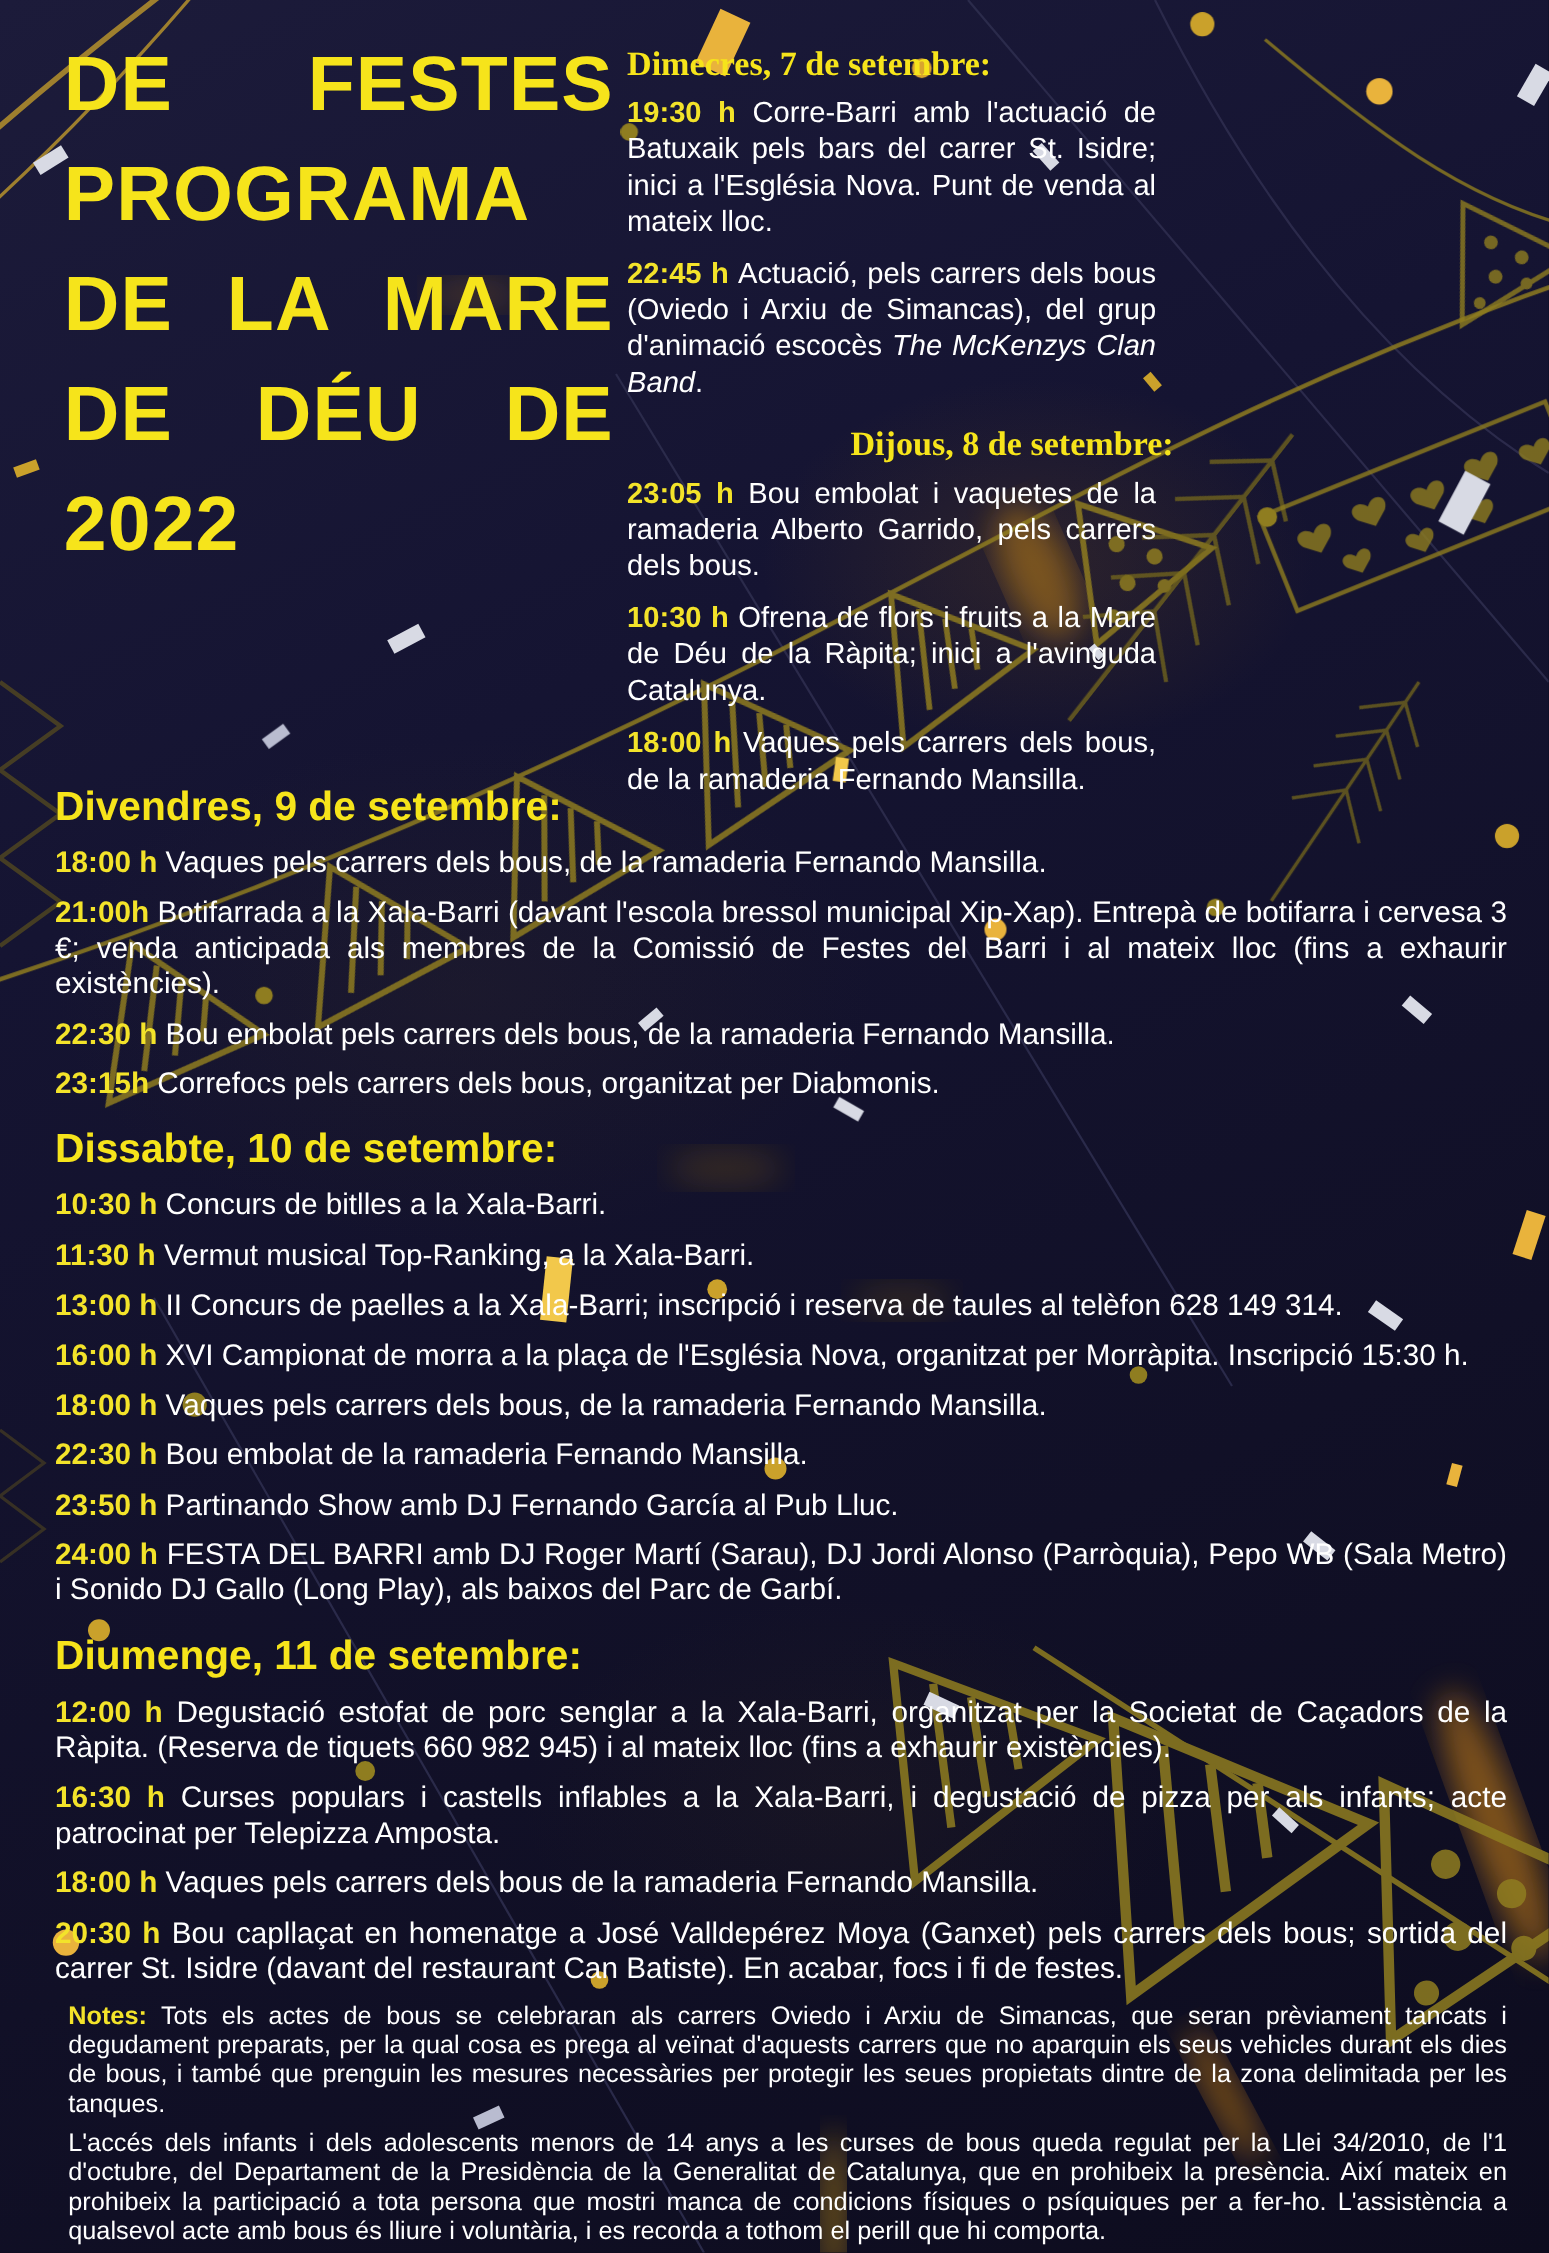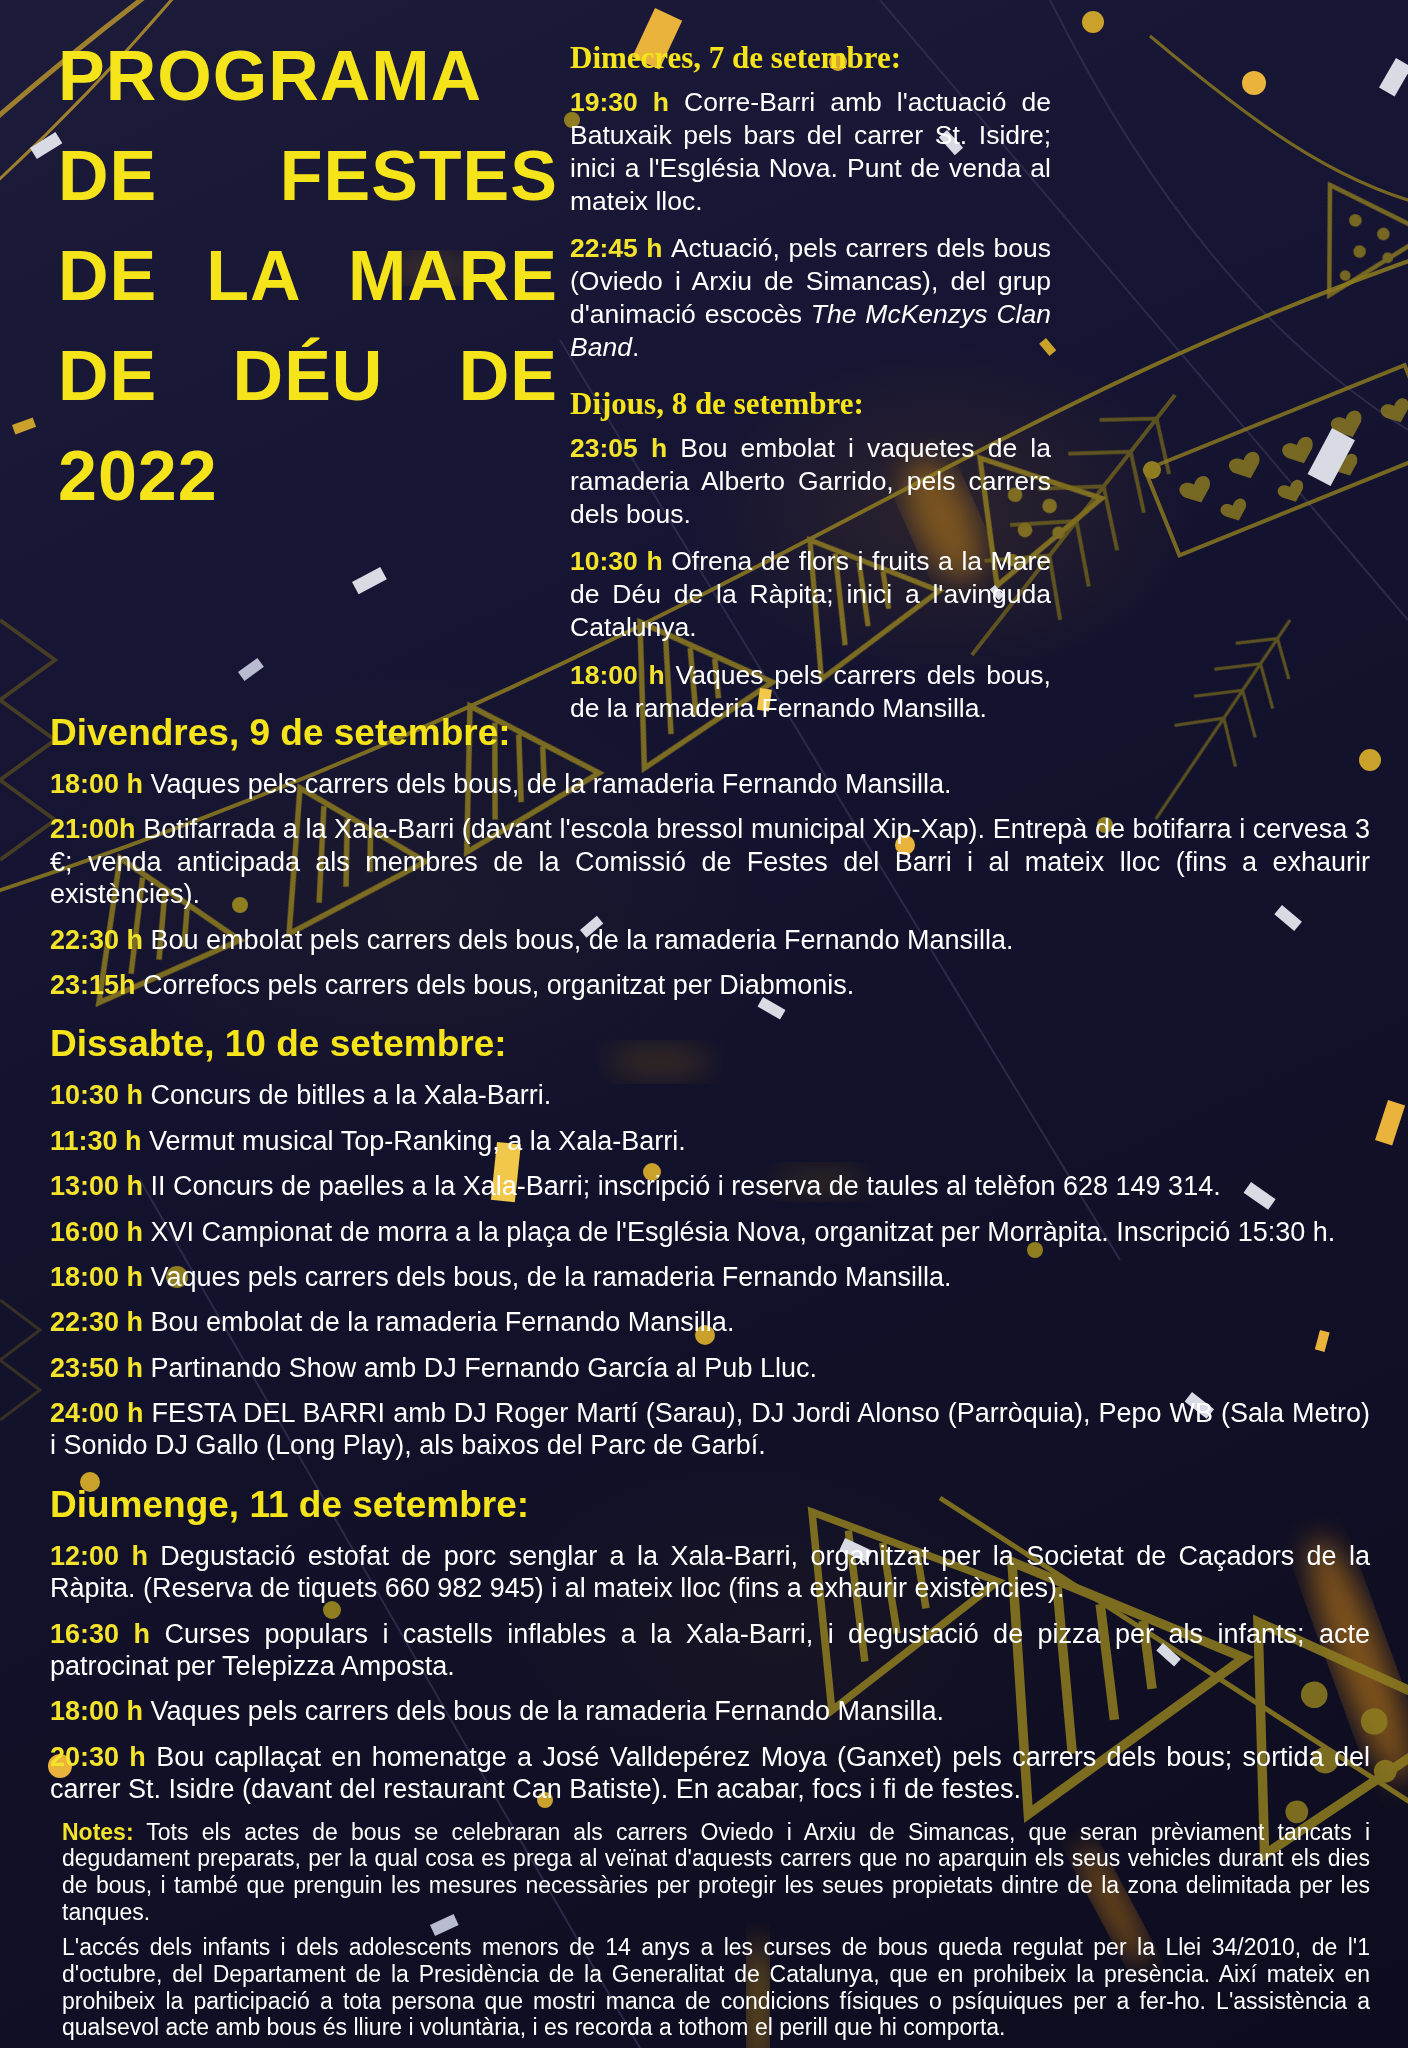--- a/index.html
+++ b/index.html
@@ -16,21 +16,21 @@
 
   .title{position:absolute;left:58px;top:26px;width:500px;}
   .title-line{
     color:#f6e41b;font-weight:700;font-size:70px;line-height:100px;
     letter-spacing:1px;text-align:justify;text-align-last:justify;white-space:nowrap;
   }
 
   h2{margin:0;color:#f6e41b;font-weight:700;}
   .rc{position:absolute;left:570px;top:40px;width:497px;}
   .rc h2{font-size:31px;margin:0 0 10px 0;font-family:Liberation Serif, serif;}
-  .rc h2.mt{margin-top:22px;}
+  .rc h2.mt{margin-top:22px;text-align:right;}
   .rc .event{font-size:26.5px;line-height:1.24;margin:0 16px 15px 0;}
 
   .event{
     color:#ffffff;text-align:justify;margin:0;
   }
   .event .time{color:#f3e32a;font-weight:700;}
   .event i{font-style:italic;}
 
   .main{position:absolute;left:50px;top:712px;width:1320px;}
   .main h2{font-size:37px;margin:22px 0 14px 0;}
@@ -175,22 +175,22 @@
       <circle cx="705" cy="1335" r="10" fill="#caa12b"></circle>
       <rect x="1320" y="1330" width="10" height="20" fill="#e9b33c" transform="rotate(15 1320 1330)"></rect>
       <circle cx="240" cy="905" r="8" fill="#8f7d20"></circle>
       <rect x="580" y="930" width="22" height="10" fill="#d8dae4" transform="rotate(-40 580 930)"></rect>
       <circle cx="1370" cy="760" r="11" fill="#caa12b"></circle>
       <rect x="995" y="585" width="14" height="7" fill="#d8dae4" transform="rotate(50 995 585)"></rect>
     </g>
   </svg>
 
   <header class="title">
+    <div class="title-line">DE FESTES</div>
     <div class="title-line">PROGRAMA</div>
-    <div class="title-line">DE FESTES</div>
     <div class="title-line">DE LA MARE</div>
     <div class="title-line">DE DÉU DE</div>
     <div class="title-line">2022</div>
   </header>
 
   <aside class="rc">
     <h2>Dimecres, 7 de setembre:</h2>
     <div>
         <p class="event"><span class="time">19:30 h </span>Corre-Barri amb l'actuació de Batuxaik pels bars del carrer St. Isidre; inici a l'Església Nova. Punt de venda al mateix lloc.</p>
         <p class="event"><span class="time">22:45 h </span>Actuació, pels carrers dels bous (Oviedo i Arxiu de Simancas), del grup d'animació escocès <i>The McKenzys Clan Band</i>.</p>

